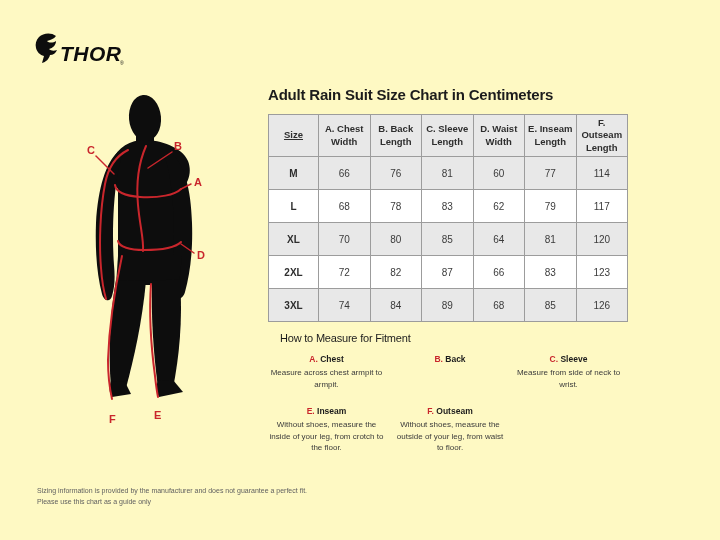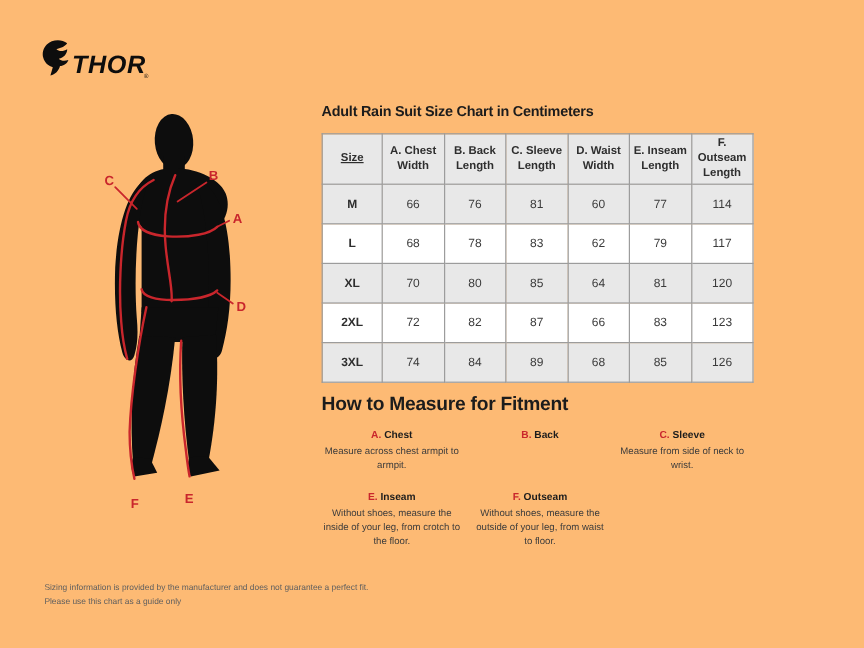--- a/index.html
+++ b/index.html
@@ -1,37 +1,37 @@
 <!DOCTYPE html>
 <html><head>
 <meta charset="utf-8">
 <style>
   * { box-sizing: border-box; }
   html, body { margin: 0; padding: 0; background: #fff; }
   .canvas {
     position: relative;
     width: 720px;
     height: 540px;
-    background: #fdba74;
+    background: #fef9c3;
     font-family: "Liberation Sans", sans-serif;
     overflow: hidden;
   }
 
   
   .logo { position: absolute; left: 35px; top: 30px; }
 
   
   .figure { position: absolute; left: 78px; top: 88px; }
 
   
   .right-panel { position: absolute; left: 268px; top: 86px; width: 362px; }
 
   .chart-title {
     margin: 0 0 11px 0;
-    font-size: 12px;
+    font-size: 15px;
     letter-spacing: -0.2px;
     font-weight: bold;
     color: #1c1c1c;
   }
 
   table.size-table { border-collapse: collapse; width: 360px; table-layout: fixed; }
   .size-table th, .size-table td {
     border: 1px solid #9c9c9c;
     text-align: center;
     vertical-align: middle;
@@ -49,24 +49,24 @@
   .size-table td {
     font-size: 10px;
     color: #3b3b3b;
     height: 33px;
     background: #fff;
   }
   .size-table tbody tr:nth-child(odd) td { background: #e8e8e8; }
   .size-table td.size-cell { font-weight: bold; color: #2e2e2e; }
 
   .measure-title {
-    margin: 10px 0 10px 0;
-    font-size: 16px;
+    margin: 10px 0 10px 12px;
+    font-size: 11px;
     letter-spacing: -0.2px;
-    font-weight: bold;
+    font-weight: normal;
     color: #1c1c1c;
   }
 
   .measure-grid {
     display: grid;
     grid-template-columns: 125px 122px 115px;
     row-gap: 16px;
     text-align: center;
   }
   .measure-item { padding-right: 8px; }

